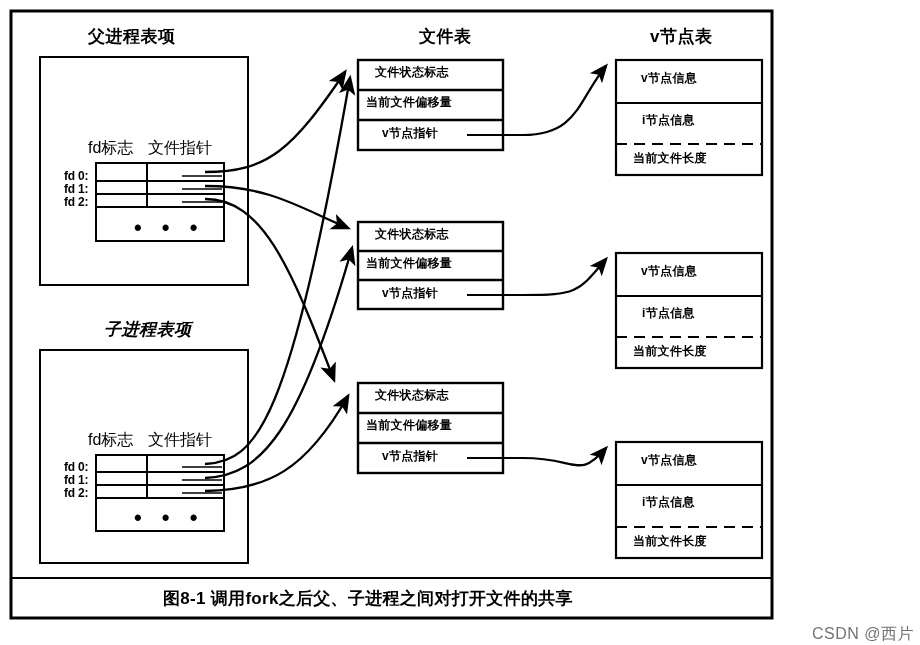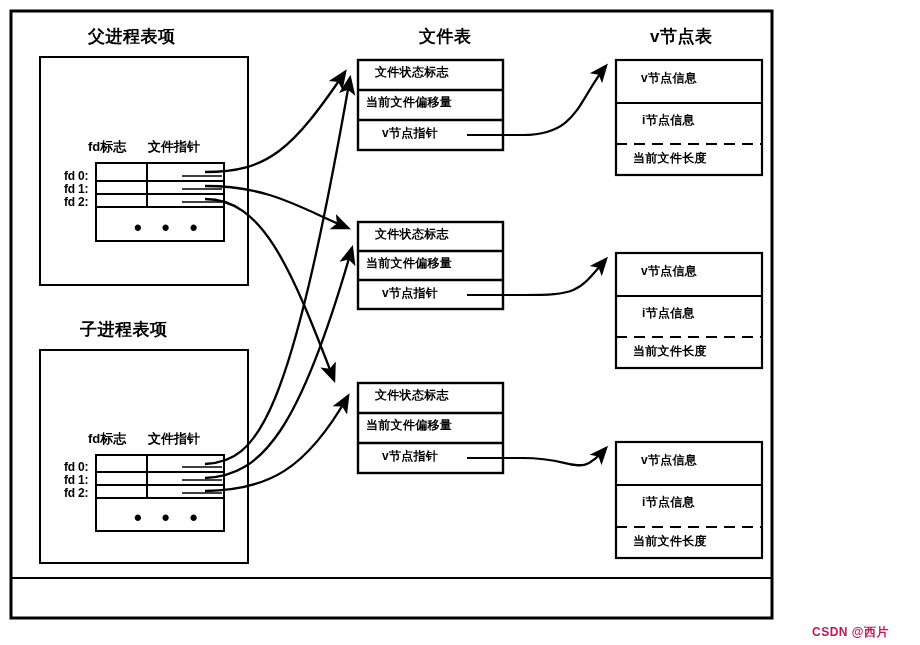--- a/index.html
+++ b/index.html
@@ -41,34 +41,34 @@
   .cell-text {
     font-size: 12px;
     letter-spacing: 0.3px;
   }
   .fd-label {
     font-size: 12px;
     font-weight: bold;
     letter-spacing: -0.2px;
   }
   .col-head {
-    font-size: 13px;
-    font-weight: bold;
+    font-size: 16px;
+    font-weight: normal;
     text-align: center;
   }
   .caption {
     font-size: 17px;
     font-weight: bold;
     letter-spacing: 0.3px;
   }
   .watermark {
     position: absolute;
-    font-size: 12px;
-    color: #be185d;
-    font-weight: bold;
+    font-size: 16px;
+    color: #737373;
+    font-weight: normal;
     letter-spacing: 0.5px;
   }
   .dots {
     position: absolute;
     font-size: 22px;
     font-weight: bold;
     letter-spacing: 7px;
     color: #000;
   }
 </style>
@@ -159,21 +159,21 @@
     <path d="M205,464 C258,462 290,420 350,78" fill="none" stroke="#000" stroke-width="2.3" marker-end="url(#ah)"></path>
     <path d="M205,478 C262,476 300,430 352,248" fill="none" stroke="#000" stroke-width="2.3" marker-end="url(#ah)"></path>
     <path d="M205,491 C268,490 306,470 348,396" fill="none" stroke="#000" stroke-width="2.3" marker-end="url(#ah)"></path>
 
     <path d="M467,135 L523,135 C578,135 578,100 606,66" fill="none" stroke="#000" stroke-width="2.2" marker-end="url(#ah)"></path>
     <path d="M467,295 L523,295 C578,295 578,292 606,259" fill="none" stroke="#000" stroke-width="2.2" marker-end="url(#ah)"></path>
     <path d="M467,458 L523,458 C578,458 578,480 606,448" fill="none" stroke="#000" stroke-width="2.2" marker-end="url(#ah)"></path>
   </svg>
 
   <div class="lbl section-title" style="left:88px; top:28px;">父进程表项</div>
-  <div class="lbl section-title" style="left:80px; top:321px;">子进程表项</div>
+  <div class="lbl section-title" style="left:104px; top:321px;font-style:italic;">子进程表项</div>
   <div class="lbl section-title" style="left:419px; top:28px;">文件表</div>
   <div class="lbl section-title" style="left:650px; top:28px;text-align:center;">v节点表</div>
 
   <div class="lbl col-head" style="left:88px; top:140px;">fd标志</div>
   <div class="lbl col-head" style="left:148px; top:140px;">文件指针</div>
 
   <div class="lbl fd-label" style="left:64px; top:170px;">fd 0:</div>
   <div class="lbl fd-label" style="left:64px; top:183px;">fd 1:</div>
   <div class="lbl fd-label" style="left:64px; top:196px;">fd 2:</div>
   <div class="dots" style="left:134px; top:215px;">• • •</div>
@@ -202,16 +202,17 @@
   <div class="lbl cell-text" style="left:633px; top:152px;">当前文件长度</div>
 
   <div class="lbl cell-text" style="left:641px; top:265px;">v节点信息</div>
   <div class="lbl cell-text" style="left:642px; top:307px;">i节点信息</div>
   <div class="lbl cell-text" style="left:633px; top:345px;">当前文件长度</div>
 
   <div class="lbl cell-text" style="left:641px; top:454px;">v节点信息</div>
   <div class="lbl cell-text" style="left:642px; top:496px;">i节点信息</div>
   <div class="lbl cell-text" style="left:633px; top:535px;">当前文件长度</div>
 
+  <div class="lbl caption" style="left:163px; top:590px;">图8-1   调用fork之后父、子进程之间对打开文件的共享</div>
 
   <div class="watermark" style="left:812px; top:624px;">CSDN @西片</div>
 
 </div>
 
 </body></html>

